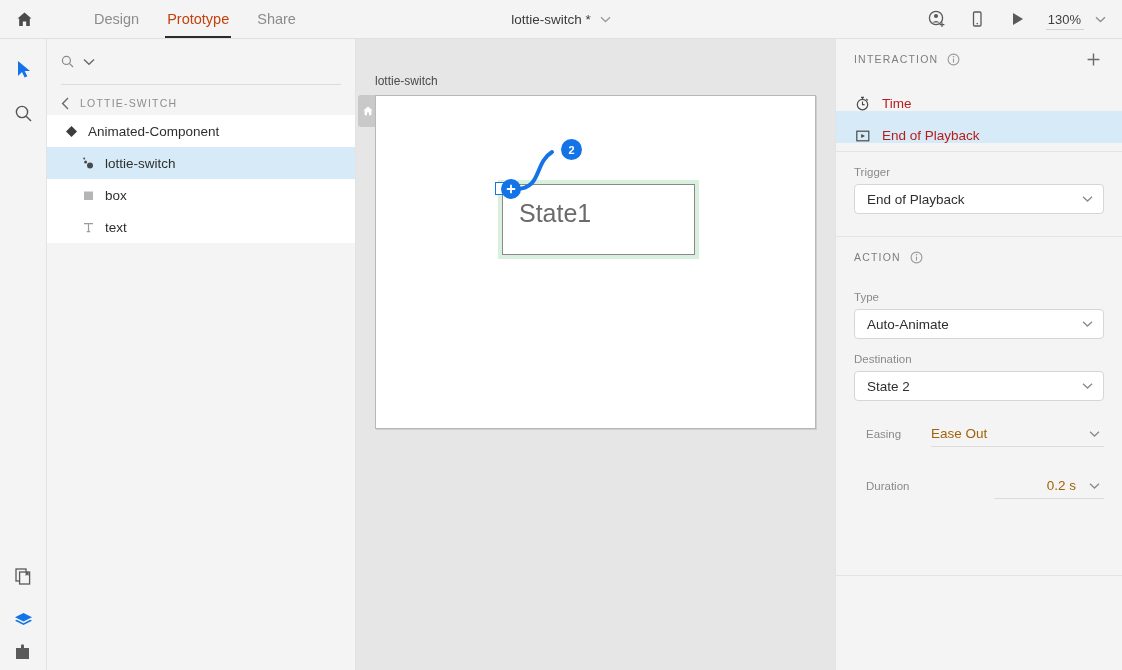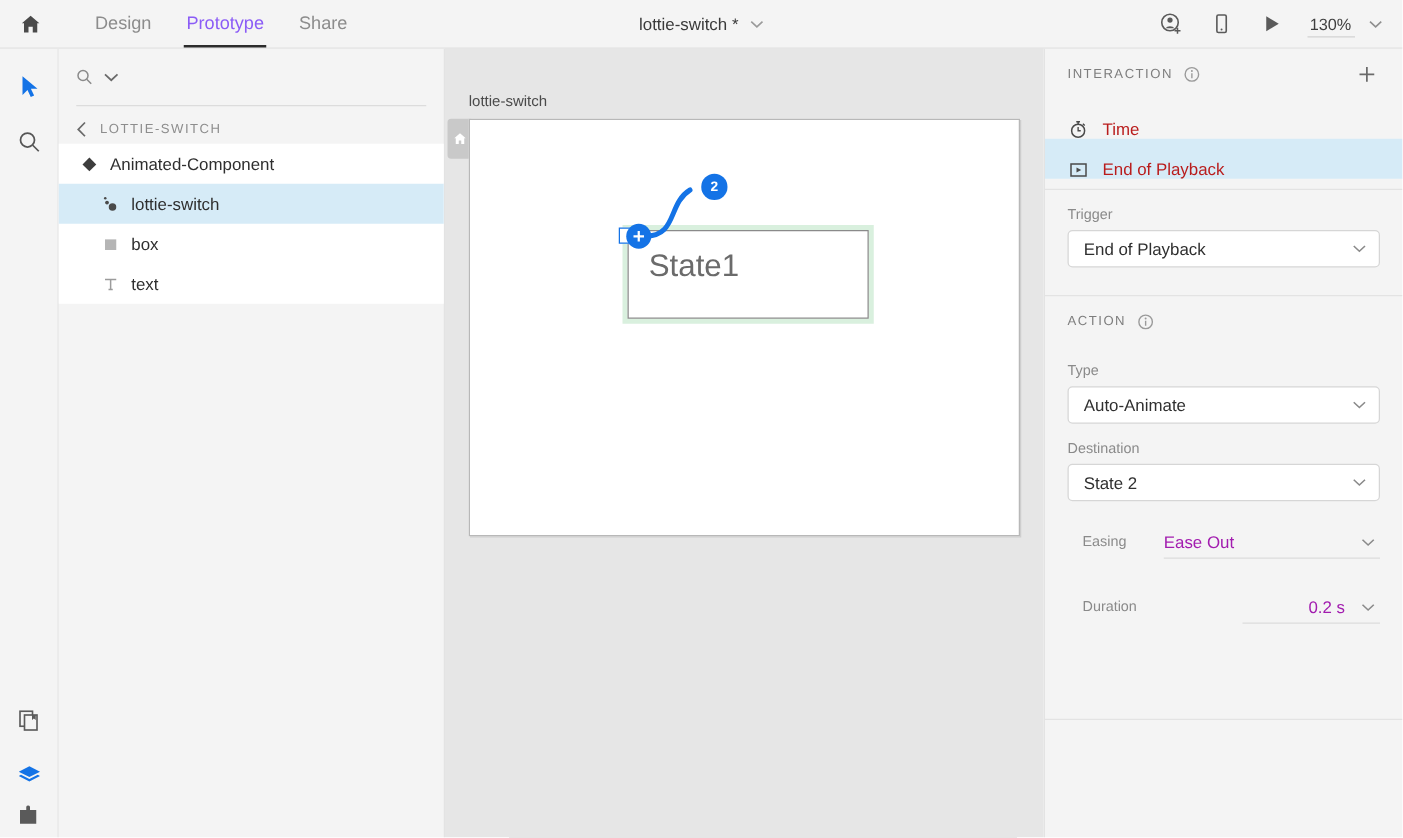--- a/index.html
+++ b/index.html
@@ -9,31 +9,31 @@
     background: #ffffff;
     overflow: hidden;
     -webkit-font-smoothing: antialiased;
   }
   .app { position: relative; width: 1122px; height: 670px; }
 
   
   .header {
     position: absolute; left: 0; top: 0; width: 1122px; height: 39px;
     background: #f4f4f4; border-bottom: 1px solid #e0e0e0;
-    display: flex; align-items: center;
+    display: flex; align-items: center; gap: 18px;
   }
   .home-btn {
     width: 48px; height: 38px; display: flex; align-items: center; justify-content: center;
   }
   .tabs { display: flex; align-items: center; height: 38px; margin-left: 14px; }
   .tab {
     position: relative; font-size: 14.5px; color: #8c8c8c; padding: 0 14px;
     height: 38px; display: flex; align-items: center; cursor: default;
   }
-  .tab.active { color: #8b5cf6; }
+  .tab.active { color: #c2410c; }
   .tab.active::after {
     content: ""; position: absolute; left: 12px; right: 12px; bottom: 0;
     height: 2px; background: #2c2c2c;
   }
   .doc-title {
     position: absolute; left: 0; right: 0; top: 0; height: 38px;
     display: flex; align-items: center; justify-content: center;
     pointer-events: none;
   }
   .doc-title-inner { display: flex; align-items: center; gap: 9px; pointer-events: auto; }
@@ -176,21 +176,21 @@
   }
   .select .chev { position: absolute; right: 10px; top: 50%; transform: translateY(-50%); }
   .inline-field {
     display: flex; align-items: center; padding: 0 18px; margin-top: 20px;
   }
   .inline-label { font-size: 11.5px; color: #8a8a8a; width: 65px; flex: none; margin-left: 12px; }
   .underline-input {
     position: relative; flex: 1; height: 26px;
     display: flex; align-items: center;
     border-bottom: 1px solid #dcdcdc;
-    font-size: 13.5px; color: #a21caf;
+    font-size: 13.5px; color: #a16207;
   }
   .underline-input.right { justify-content: flex-end; padding-right: 28px; }
   .underline-input .chev { position: absolute; right: 4px; top: 50%; transform: translateY(-50%); }
   .underline-input.narrow { flex: none; width: 110px; margin-left: auto; }
   .bottom-divider {
     position: absolute; left: 0; right: 0; top: 536px; height: 1px; background: #e3e3e3;
   }
 </style>
 </head>
 <body>

